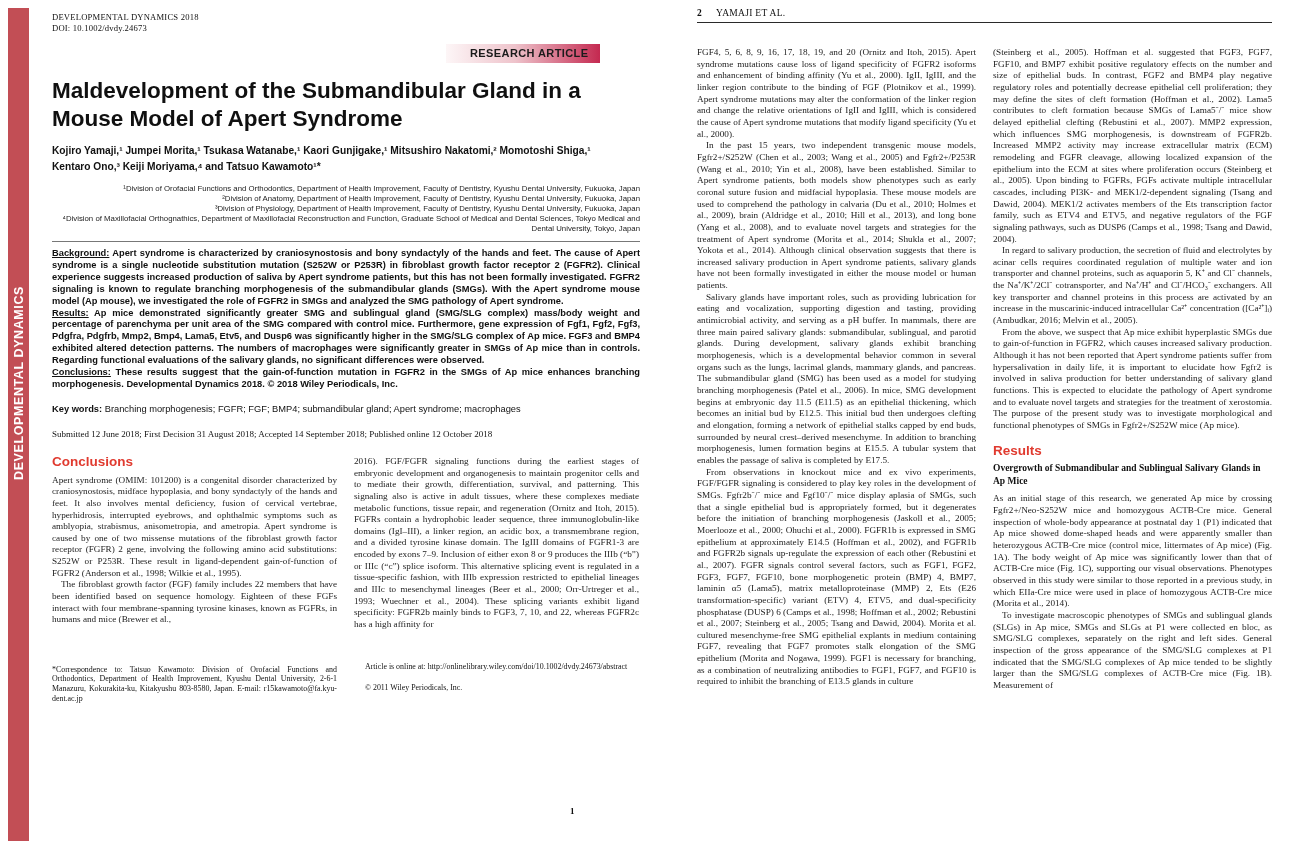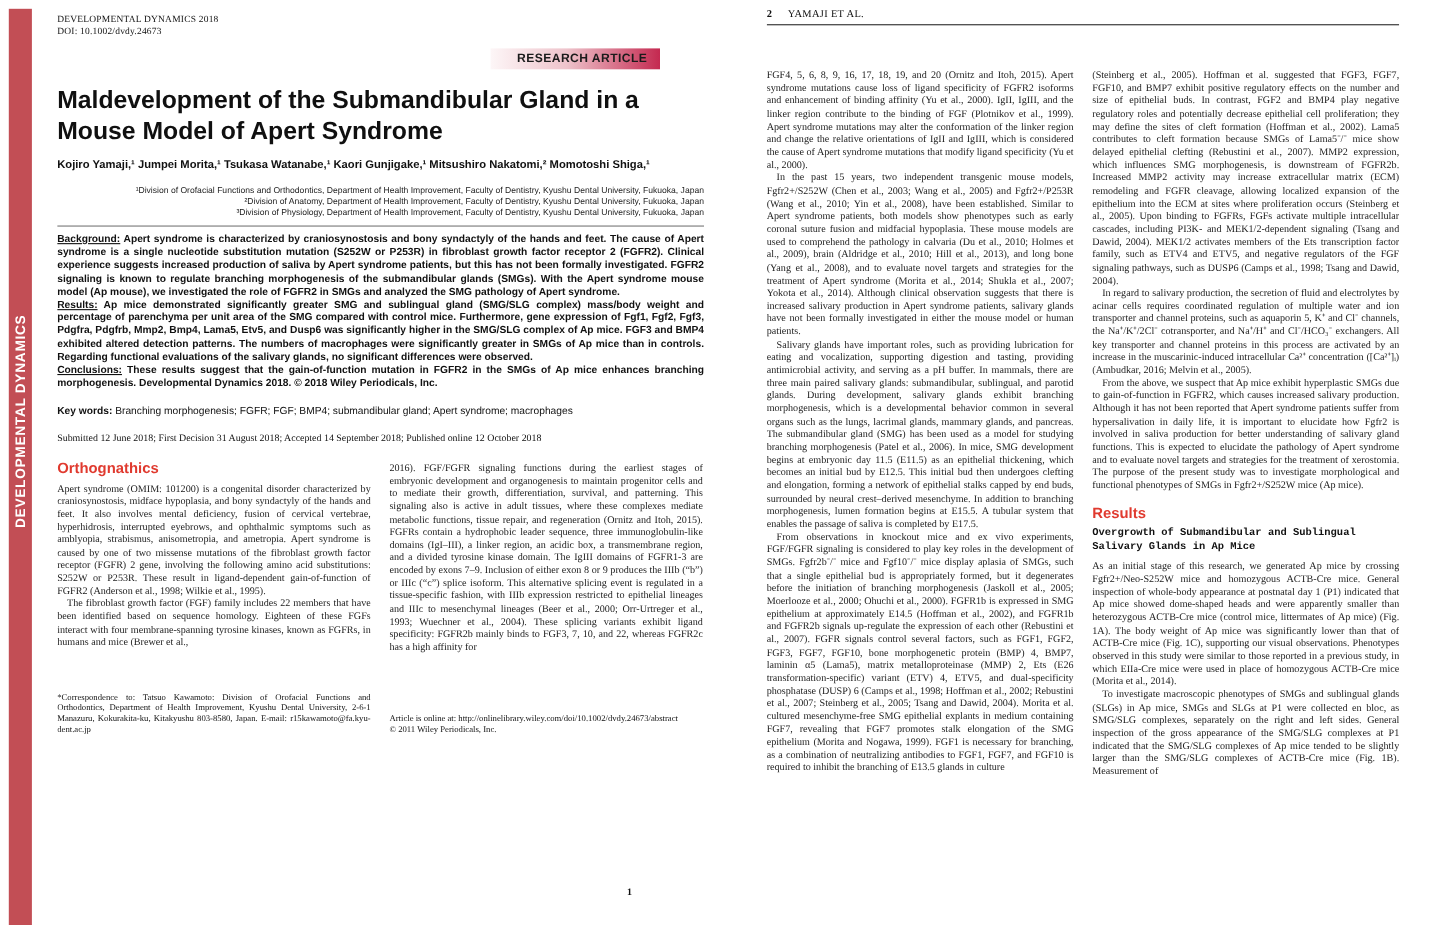--- a/index.html
+++ b/index.html
@@ -37,30 +37,30 @@
   .cols{display:flex;gap:17px;margin-top:17px;}
   .col{width:285px;font-size:9.2px;line-height:11.65px;text-align:justify;
        display:flex;flex-direction:column;}
   .p1cols .col{height:248px;overflow:hidden;}
   .p2cols .col{height:728px;overflow:hidden;}
   .col p{margin:0;}
   .col p.ind{text-indent:9px;}
   .sec-head{font-family:"Liberation Sans",sans-serif;font-weight:bold;font-size:13.5px;
        color:#e03a2f;margin:0 0 7px 0;}
   .sec-head.mt{margin-top:13px;margin-bottom:6px;}
-  .sub-head{font-family:Liberation Mono, monospace;font-weight:bold;font-size:9.5px;
+  .sub-head{font-family:Liberation Serif, serif;font-weight:bold;font-size:9.5px;
        line-height:12.5px;color:#111;margin:0 0 6px 0;text-align:left;}
   .footnote{margin-top:auto;font-size:7.9px;line-height:9.8px;text-align:justify;color:#111;}
-  .footnote div{margin:0;}
+  .footnote div{margin:11px;}
   .pageno{position:absolute;left:570px;top:806px;font-size:9px;font-weight:bold;color:#111;}
   
   .p2head{padding-top:8px;font-size:9.5px;letter-spacing:0.3px;color:#111;}
   .p2head .num{font-weight:bold;margin-right:14px;}
   .p2rule{border:none;border-top:1.4px solid #2a2a2a;margin:4px 0 0 0;}
-  .p2cols{margin-top:40px;}
+  .p2cols{margin-top:24px;}
 </style>
 </head>
 <body>
 
 <div class="canvas">
 
   <div class="spine"></div>
   <div class="spine-label-box">
     <span class="spine-label">DEVELOPMENTAL DYNAMICS</span>
   </div>
@@ -73,46 +73,48 @@
 
     <div class="badge">RESEARCH ARTICLE</div>
 
     <div class="title">
       <div>Maldevelopment of the Submandibular Gland in a</div>
       <div>Mouse Model of Apert Syndrome</div>
     </div>
 
     <div class="authors">
       <div>Kojiro Yamaji,¹ Jumpei Morita,¹ Tsukasa Watanabe,¹ Kaori Gunjigake,¹ Mitsushiro Nakatomi,² Momotoshi Shiga,¹</div>
+      <div>Kentaro Ono,³ Keiji Moriyama,⁴ and Tatsuo Kawamoto¹*</div>
     </div>
 
     <div class="affils">
       <div>¹Division of Orofacial Functions and Orthodontics, Department of Health Improvement, Faculty of Dentistry, Kyushu Dental University, Fukuoka, Japan</div>
       <div>²Division of Anatomy, Department of Health Improvement, Faculty of Dentistry, Kyushu Dental University, Fukuoka, Japan</div>
       <div>³Division of Physiology, Department of Health Improvement, Faculty of Dentistry, Kyushu Dental University, Fukuoka, Japan</div>
+      <div>⁴Division of Maxillofacial Orthognathics, Department of Maxillofacial Reconstruction and Function, Graduate School of Medical and Dental Sciences, Tokyo Medical and Dental University, Tokyo, Japan</div>
     </div>
 
     <hr class="rule">
 
     <div class="abstract">
       <p><span class="u">Background:</span> <span>Apert syndrome is characterized by craniosynostosis and bony syndactyly of the hands and feet. The cause of Apert syndrome is a single nucleotide substitution mutation (S252W or P253R) in fibroblast growth factor receptor 2 (FGFR2). Clinical experience suggests increased production of saliva by Apert syndrome patients, but this has not been formally investigated. FGFR2 signaling is known to regulate branching morphogenesis of the submandibular glands (SMGs). With the Apert syndrome mouse model (Ap mouse), we investigated the role of FGFR2 in SMGs and analyzed the SMG pathology of Apert syndrome.</span></p>
       <p><span class="u">Results:</span> <span>Ap mice demonstrated significantly greater SMG and sublingual gland (SMG/SLG complex) mass/body weight and percentage of parenchyma per unit area of the SMG compared with control mice. Furthermore, gene expression of Fgf1, Fgf2, Fgf3, Pdgfra, Pdgfrb, Mmp2, Bmp4, Lama5, Etv5, and Dusp6 was significantly higher in the SMG/SLG complex of Ap mice. FGF3 and BMP4 exhibited altered detection patterns. The numbers of macrophages were significantly greater in SMGs of Ap mice than in controls. Regarding functional evaluations of the salivary glands, no significant differences were observed.</span></p>
       <p><span class="u">Conclusions:</span> <span>These results suggest that the gain-of-function mutation in FGFR2 in the SMGs of Ap mice enhances branching morphogenesis. Developmental Dynamics 2018. © 2018 Wiley Periodicals, Inc.</span></p>
     </div>
 
     <div class="keywords">
       <span class="kw-label">Key words:</span>
       <span>Branching morphogenesis; FGFR; FGF; BMP4; submandibular gland; Apert syndrome; macrophages</span>
     </div>
 
     <div class="history">Submitted 12 June 2018; First Decision 31 August 2018; Accepted 14 September 2018; Published online 12 October 2018</div>
 
     <div class="cols p1cols">
       <div class="col">
-        <h2 class="sec-head">Orthognathics</h2>
+        <h2 class="sec-head">Conclusions</h2>
         <p>Apert syndrome (OMIM: 101200) is a congenital disorder characterized by craniosynostosis, midface hypoplasia, and bony syndactyly of the hands and feet. It also involves mental deficiency, fusion of cervical vertebrae, hyperhidrosis, interrupted eyebrows, and ophthalmic symptoms such as amblyopia, strabismus, anisometropia, and ametropia. Apert syndrome is caused by one of two missense mutations of the fibroblast growth factor receptor (FGFR) 2 gene, involving the following amino acid substitutions: S252W or P253R. These result in ligand-dependent gain-of-function of FGFR2 (Anderson et al., 1998; Wilkie et al., 1995).</p>
         <p class="ind">The fibroblast growth factor (FGF) family includes 22 members that have been identified based on sequence homology. Eighteen of these FGFs interact with four membrane-spanning tyrosine kinases, known as FGFRs, in humans and mice (Brewer et al.,</p>
         <div class="footnote">*Correspondence to: Tatsuo Kawamoto: Division of Orofacial Functions and Orthodontics, Department of Health Improvement, Kyushu Dental University, 2-6-1 Manazuru, Kokurakita-ku, Kitakyushu 803-8580, Japan. E-mail: r15kawamoto@fa.kyu-dent.ac.jp</div>
       </div>
       <div class="col">
         <p>2016). FGF/FGFR signaling functions during the earliest stages of embryonic development and organogenesis to maintain progenitor cells and to mediate their growth, differentiation, survival, and patterning. This signaling also is active in adult tissues, where these complexes mediate metabolic functions, tissue repair, and regeneration (Ornitz and Itoh, 2015). FGFRs contain a hydrophobic leader sequence, three immunoglobulin-like domains (IgI–III), a linker region, an acidic box, a transmembrane region, and a divided tyrosine kinase domain. The IgIII domains of FGFR1-3 are encoded by exons 7–9. Inclusion of either exon 8 or 9 produces the IIIb (“b”) or IIIc (“c”) splice isoform. This alternative splicing event is regulated in a tissue-specific fashion, with IIIb expression restricted to epithelial lineages and IIIc to mesenchymal lineages (Beer et al., 2000; Orr-Urtreger et al., 1993; Wuechner et al., 2004). These splicing variants exhibit ligand specificity: FGFR2b mainly binds to FGF3, 7, 10, and 22, whereas FGFR2c has a high affinity for</p>
         <div class="footnote">
           <div>Article is online at: http://onlinelibrary.wiley.com/doi/10.1002/dvdy.24673/abstract</div>
           <div>© 2011 Wiley Periodicals, Inc.</div>
         </div>

